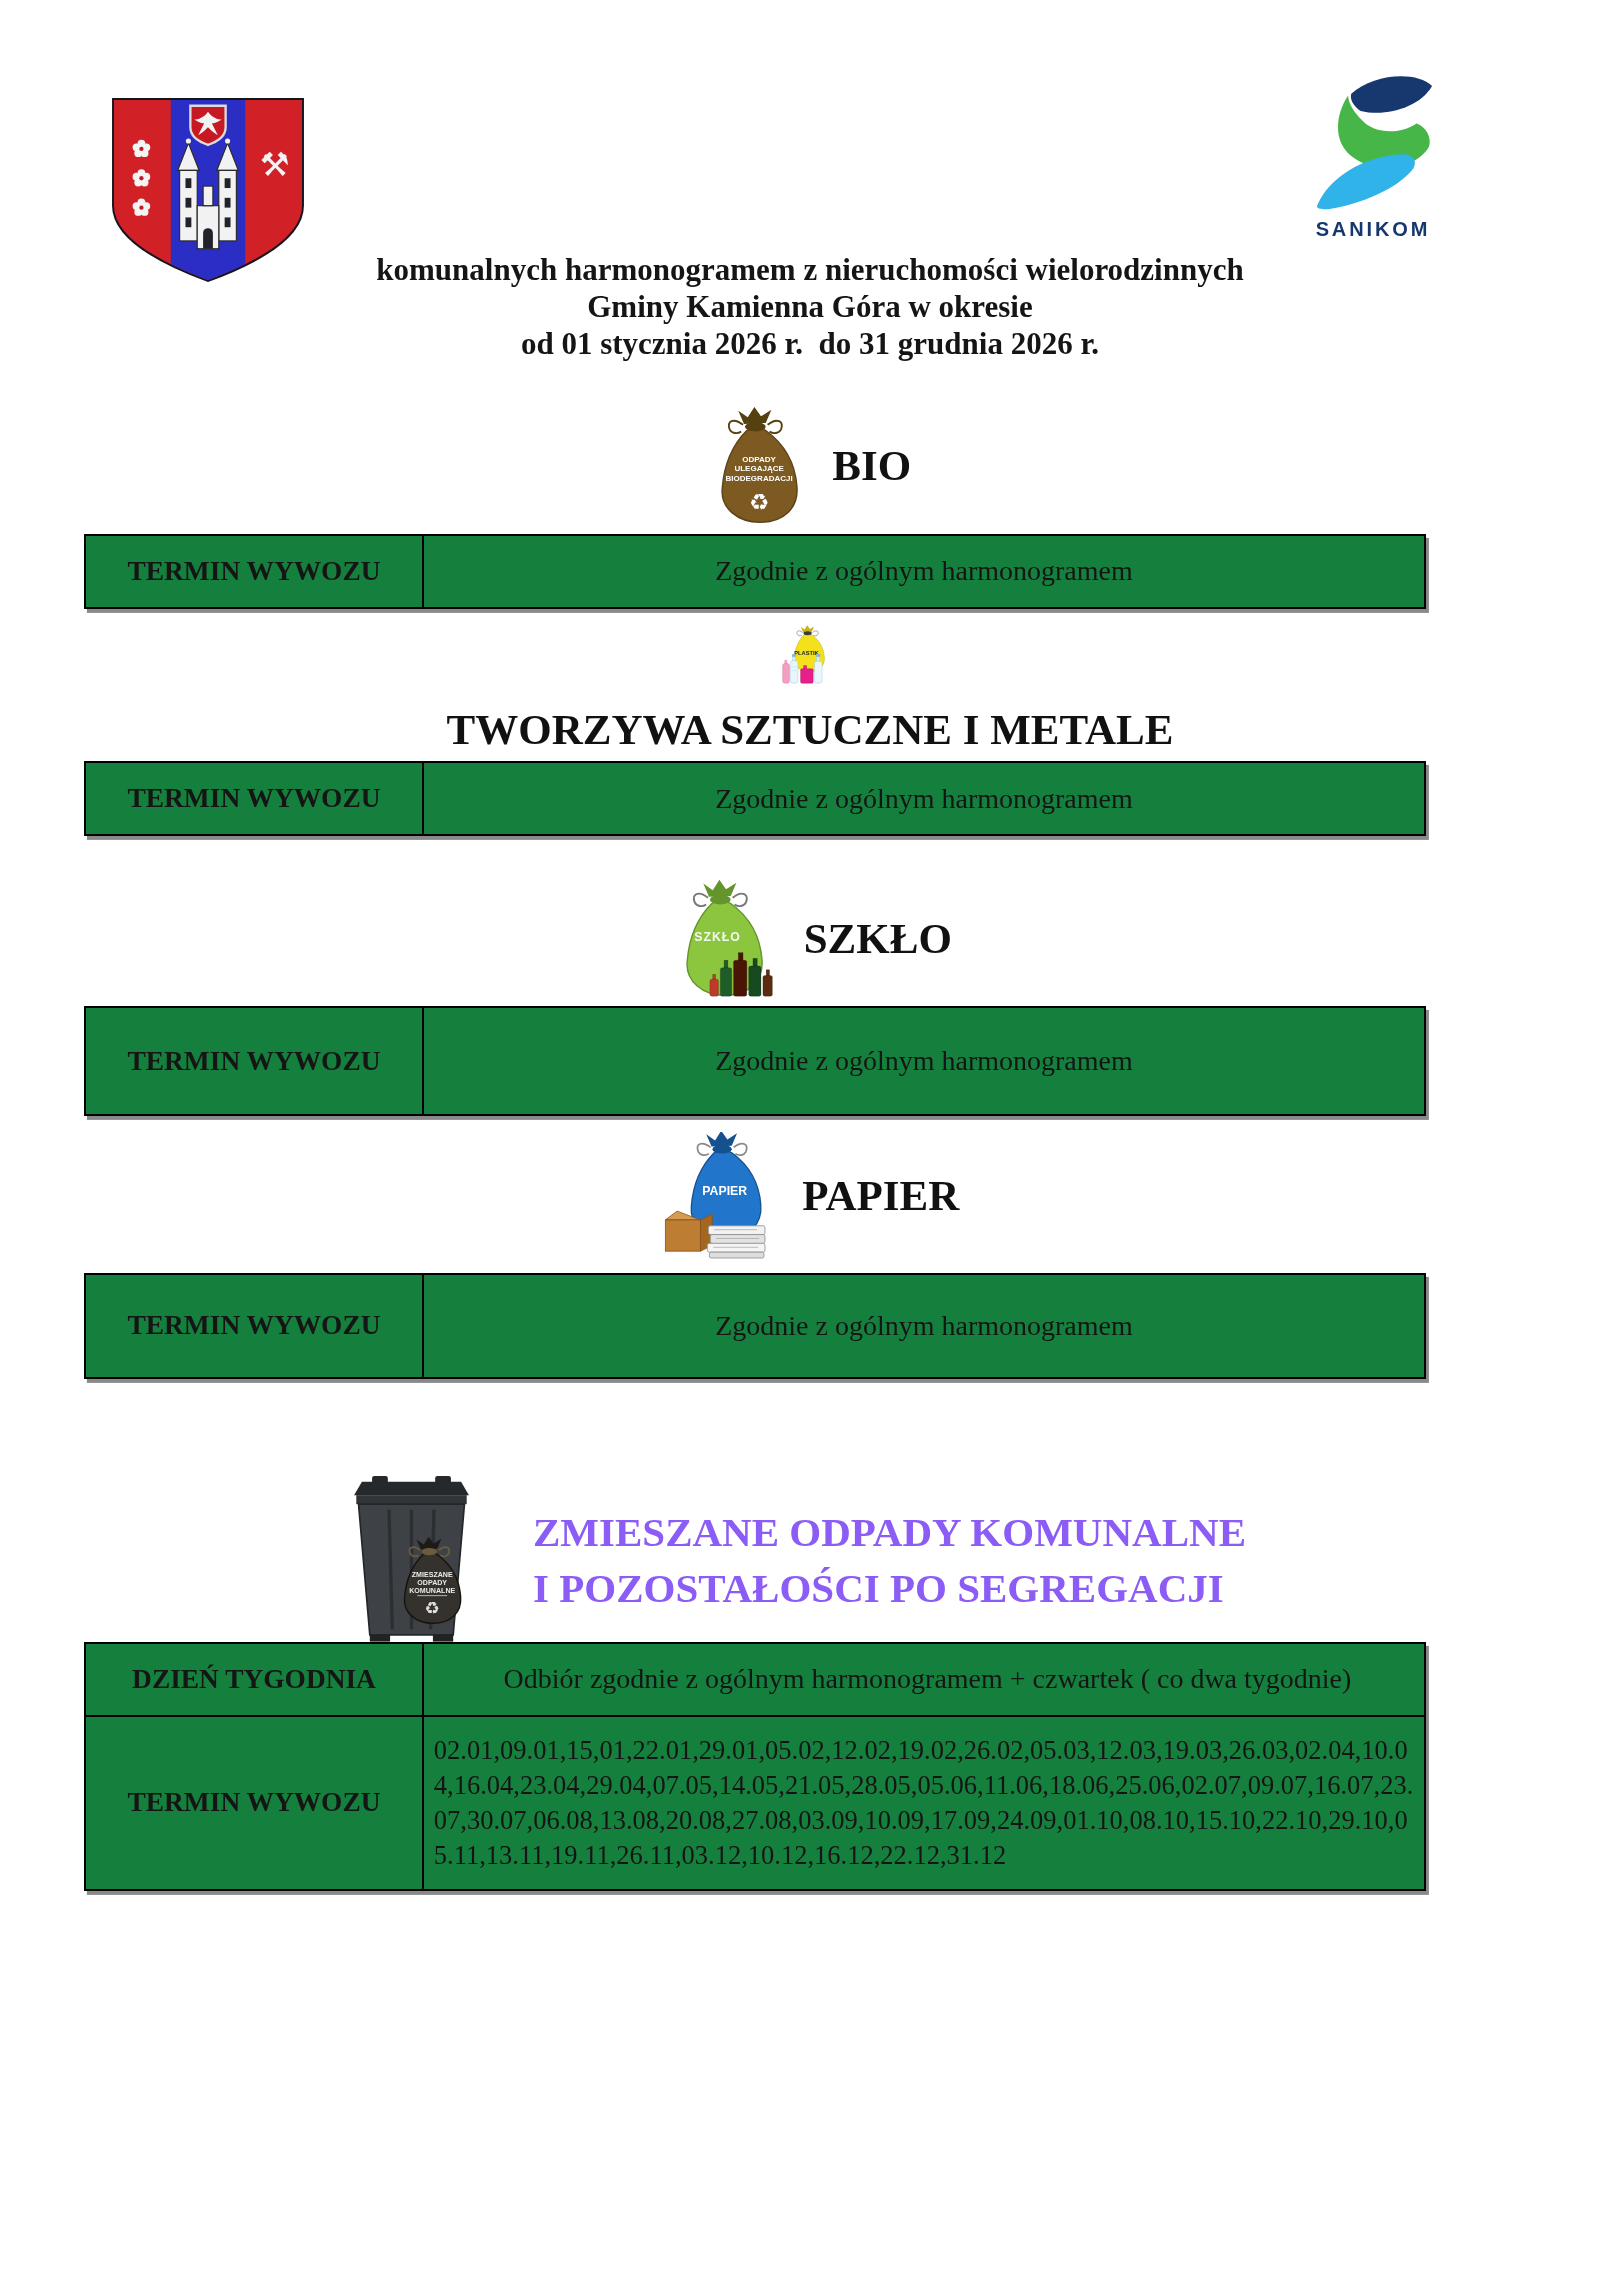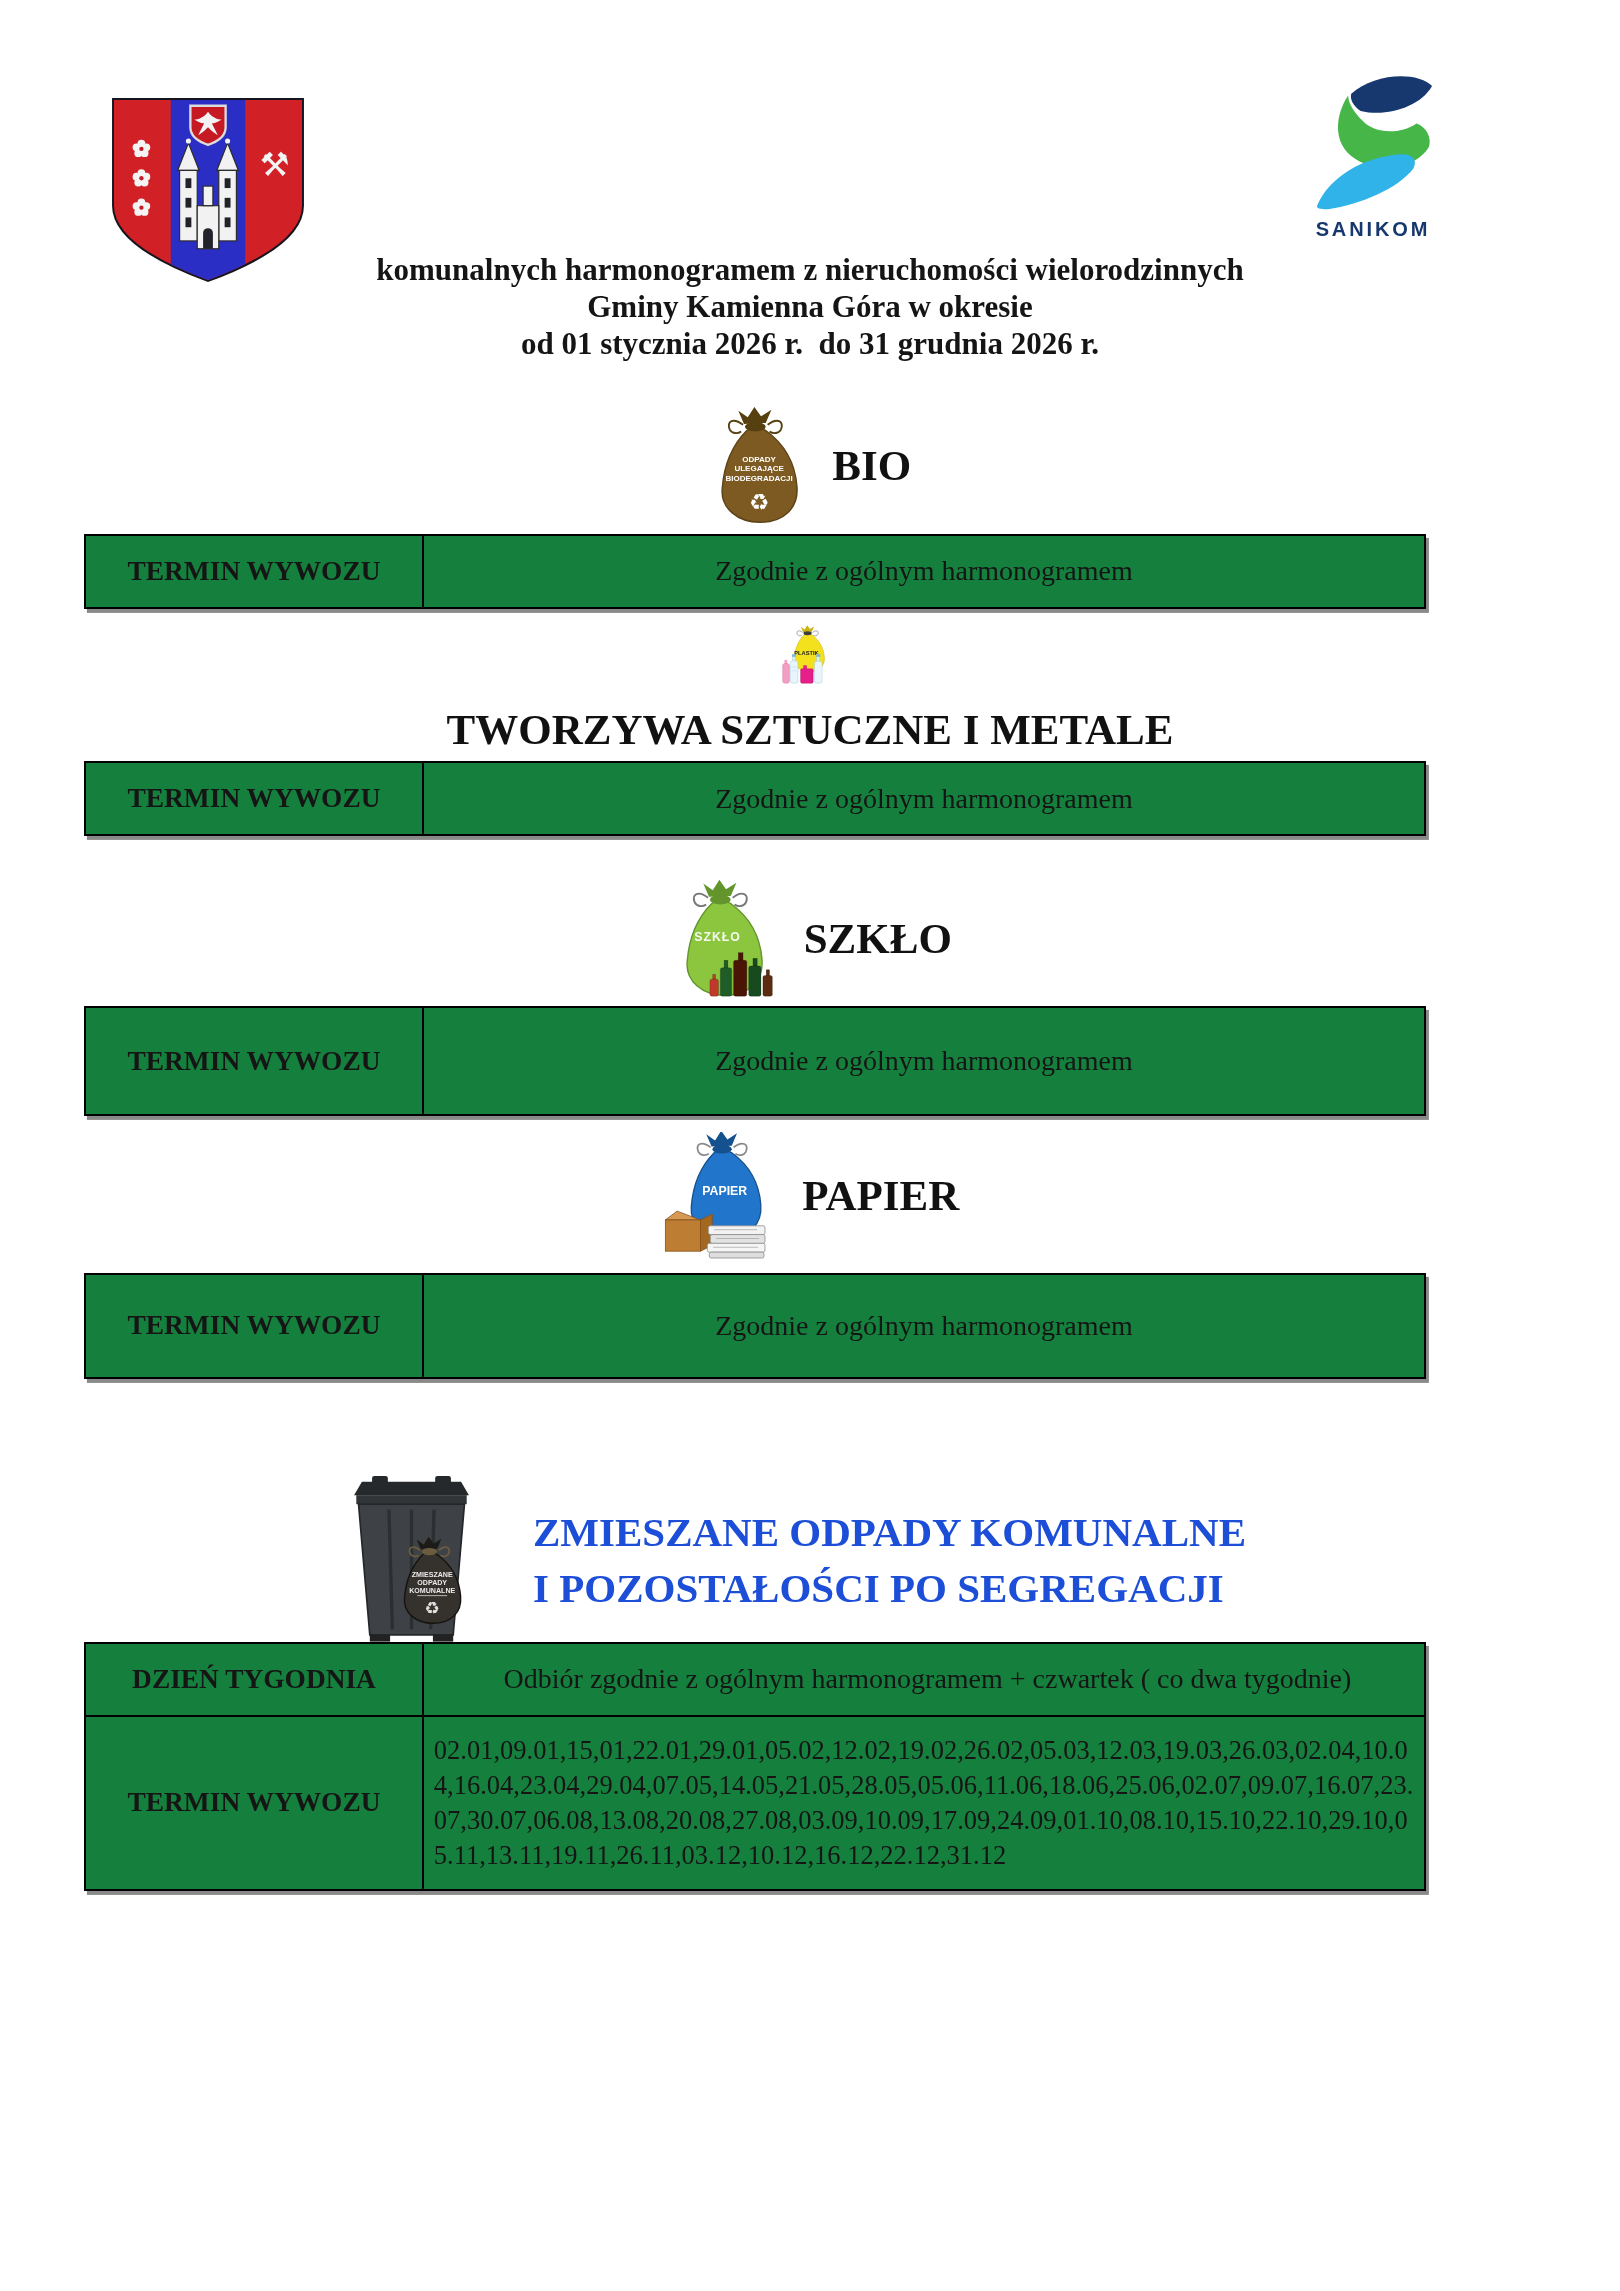--- a/index.html
+++ b/index.html
@@ -27,21 +27,21 @@
   .title-line { font-weight:bold; font-size:31px; line-height:37px; white-space:pre-wrap; }
 
   
   .sec { display:flex; align-items:center; justify-content:center; gap:19.6px; }
   .sec-title { font-weight:bold; font-size:43px; color:#111; }
   .sec-bio      { margin-top:39px;  height:129px; }
   .sec-tworzywa { margin-top:15.7px;  height:129px;flex-direction:column; }
   .sec-szklo    { margin-top:41px;  height:123px; }
   .sec-papier   { margin-top:15.7px;  height:127px; }
   .sec-zmieszane{ margin-top:96px;  height:171px; justify-content:flex-start; padding-left:327px; gap:37px; }
-  .sec-title-2line { font-weight:bold; font-size:41px; line-height:56px; color:#1d4ed8; text-align:left; }
+  .sec-title-2line { font-weight:bold; font-size:41px; line-height:56px; color:#8b5cf6; text-align:left; }
 
   
   .tbl {
     width:1342px; margin-left:84px;
     border:2px solid #000;
     box-shadow:2.9px 3.9px 0 rgba(98,98,98,.75);
     background:#15803d;
     display:flex; flex-direction:column;
   }
   .trow { display:flex; }

